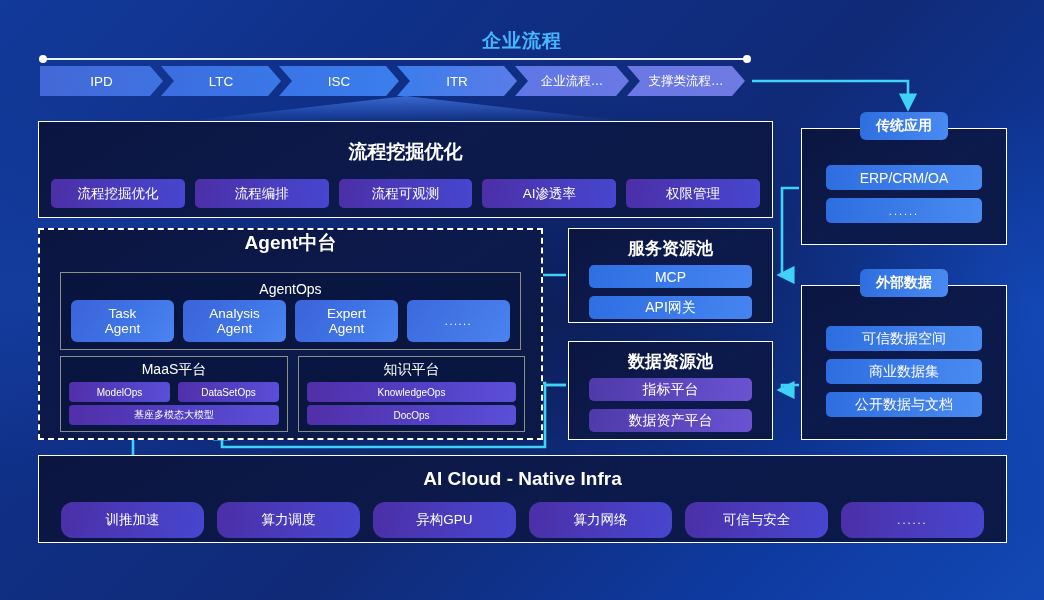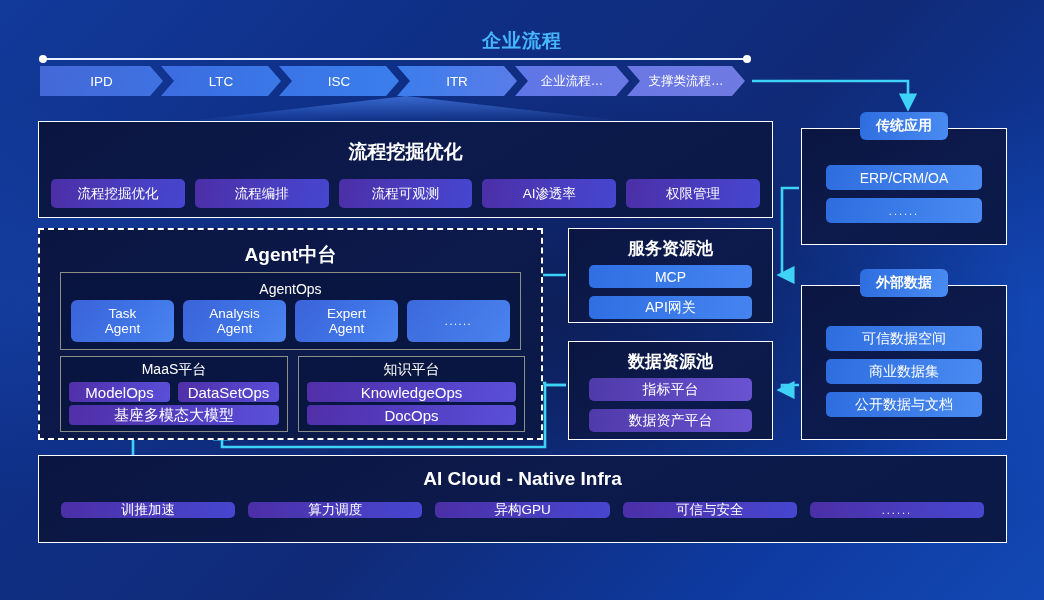--- a/index.html
+++ b/index.html
@@ -85,21 +85,21 @@
     font-size: 13.5px; color: #fff;
     background: linear-gradient(100deg, #4b2fa6 0%, #4a3bbc 48%, #4646cf 100%);
   }
 
   
   #agent {
     position: absolute; left: 38px; top: 228px; width: 505px; height: 212px;
     border: 2px dashed #ffffff;
     background: linear-gradient(150deg, #0b1540 0%, #0c1a4c 55%, #0b1947 100%);
   }
-  #agent .panel-title { font-size: 19px; margin-top: 12px; }
+  #agent .panel-title { font-size: 19px; margin-top: 0; }
   .inner-box {
     position: absolute; border: 1px solid #8b8f86;
     background: rgba(8,20,60,0.55);
   }
   .inner-title { text-align: center; font-size: 14px; color: #fff; }
 
   #agentops { left: 20px; top: 42px; right: 20px; height: 78px; }
   #agentops .inner-title { margin-top: 8px; }
   .agent-cards {
     position: absolute; left: 10px; right: 10px; top: 27px;
@@ -117,21 +117,21 @@
   #kplat { left: 258px; top: 126px; width: 227px; height: 76px; }
   #maas .inner-title, #kplat .inner-title { margin-top: 4px; }
   .ops-row {
     position: absolute; left: 8px; right: 8px; display: flex; gap: 8px;
   }
   .ops-row.r1 { top: 25px; }
   .ops-row.r2 { top: 48px; }
   .ops-pill {
     flex: 1; height: 20px; border-radius: 4px;
     display: flex; align-items: center; justify-content: center;
-    font-size: 15px; color: #fff;
+    font-size: 10px; color: #fff;
     background: linear-gradient(100deg, #512fa8 0%, #5340c4 55%, #5b4fd8 100%);
   }
   .ops-pill.wide { flex: none; width: 100%; }
 
   
   #svcpool { left: 568px; top: 228px; width: 205px; height: 95px; }
   #datapool { left: 568px; top: 341px; width: 205px; height: 99px; }
   #svcpool .panel-title, #datapool .panel-title { font-size: 17px; margin-top: 8px; }
   .pool-rows { position: absolute; left: 20px; right: 20px; top: 36px; display: flex; flex-direction: column; gap: 8px; }
   .pool-pill {
@@ -162,21 +162,21 @@
   .rbox-pill.dots { font-size: 11px; letter-spacing: 2px; }
 
   
   #infra { left: 38px; top: 455px; width: 969px; height: 88px; }
   #infra .panel-title { font-size: 19px; margin-top: 12px; }
   .infra-pills {
     position: absolute; left: 22px; right: 22px; top: 46px;
     display: flex; gap: 13px;
   }
   .infra-pill {
-    flex: 1; height: 16px; border-radius: 5px;
+    flex: 1; height: 36px; border-radius: 12px;
     display: flex; align-items: center; justify-content: center;
     font-size: 13.5px; color: #fff;
     background: linear-gradient(100deg, #4b2fa6 0%, #4a3bbc 50%, #4646cf 100%);
   }
   .infra-pill.dots { font-size: 11px; letter-spacing: 2px; }
 
   svg.wires { position: absolute; inset: 0; width: 1044px; height: 600px; pointer-events: none; }
 </style>
 </head>
 <body>
@@ -309,16 +309,17 @@
     <div class="rbox-pill">公开数据与文档</div>
   </div>
 </div>
 
 <div class="panel" id="infra">
   <div class="panel-title">AI Cloud - Native Infra</div>
   <div class="infra-pills">
     <div class="infra-pill">训推加速</div>
     <div class="infra-pill">算力调度</div>
     <div class="infra-pill">异构GPU</div>
+    <div class="infra-pill">算力网络</div>
     <div class="infra-pill">可信与安全</div>
     <div class="infra-pill dots">......</div>
   </div>
 </div>
 
 </body></html>

